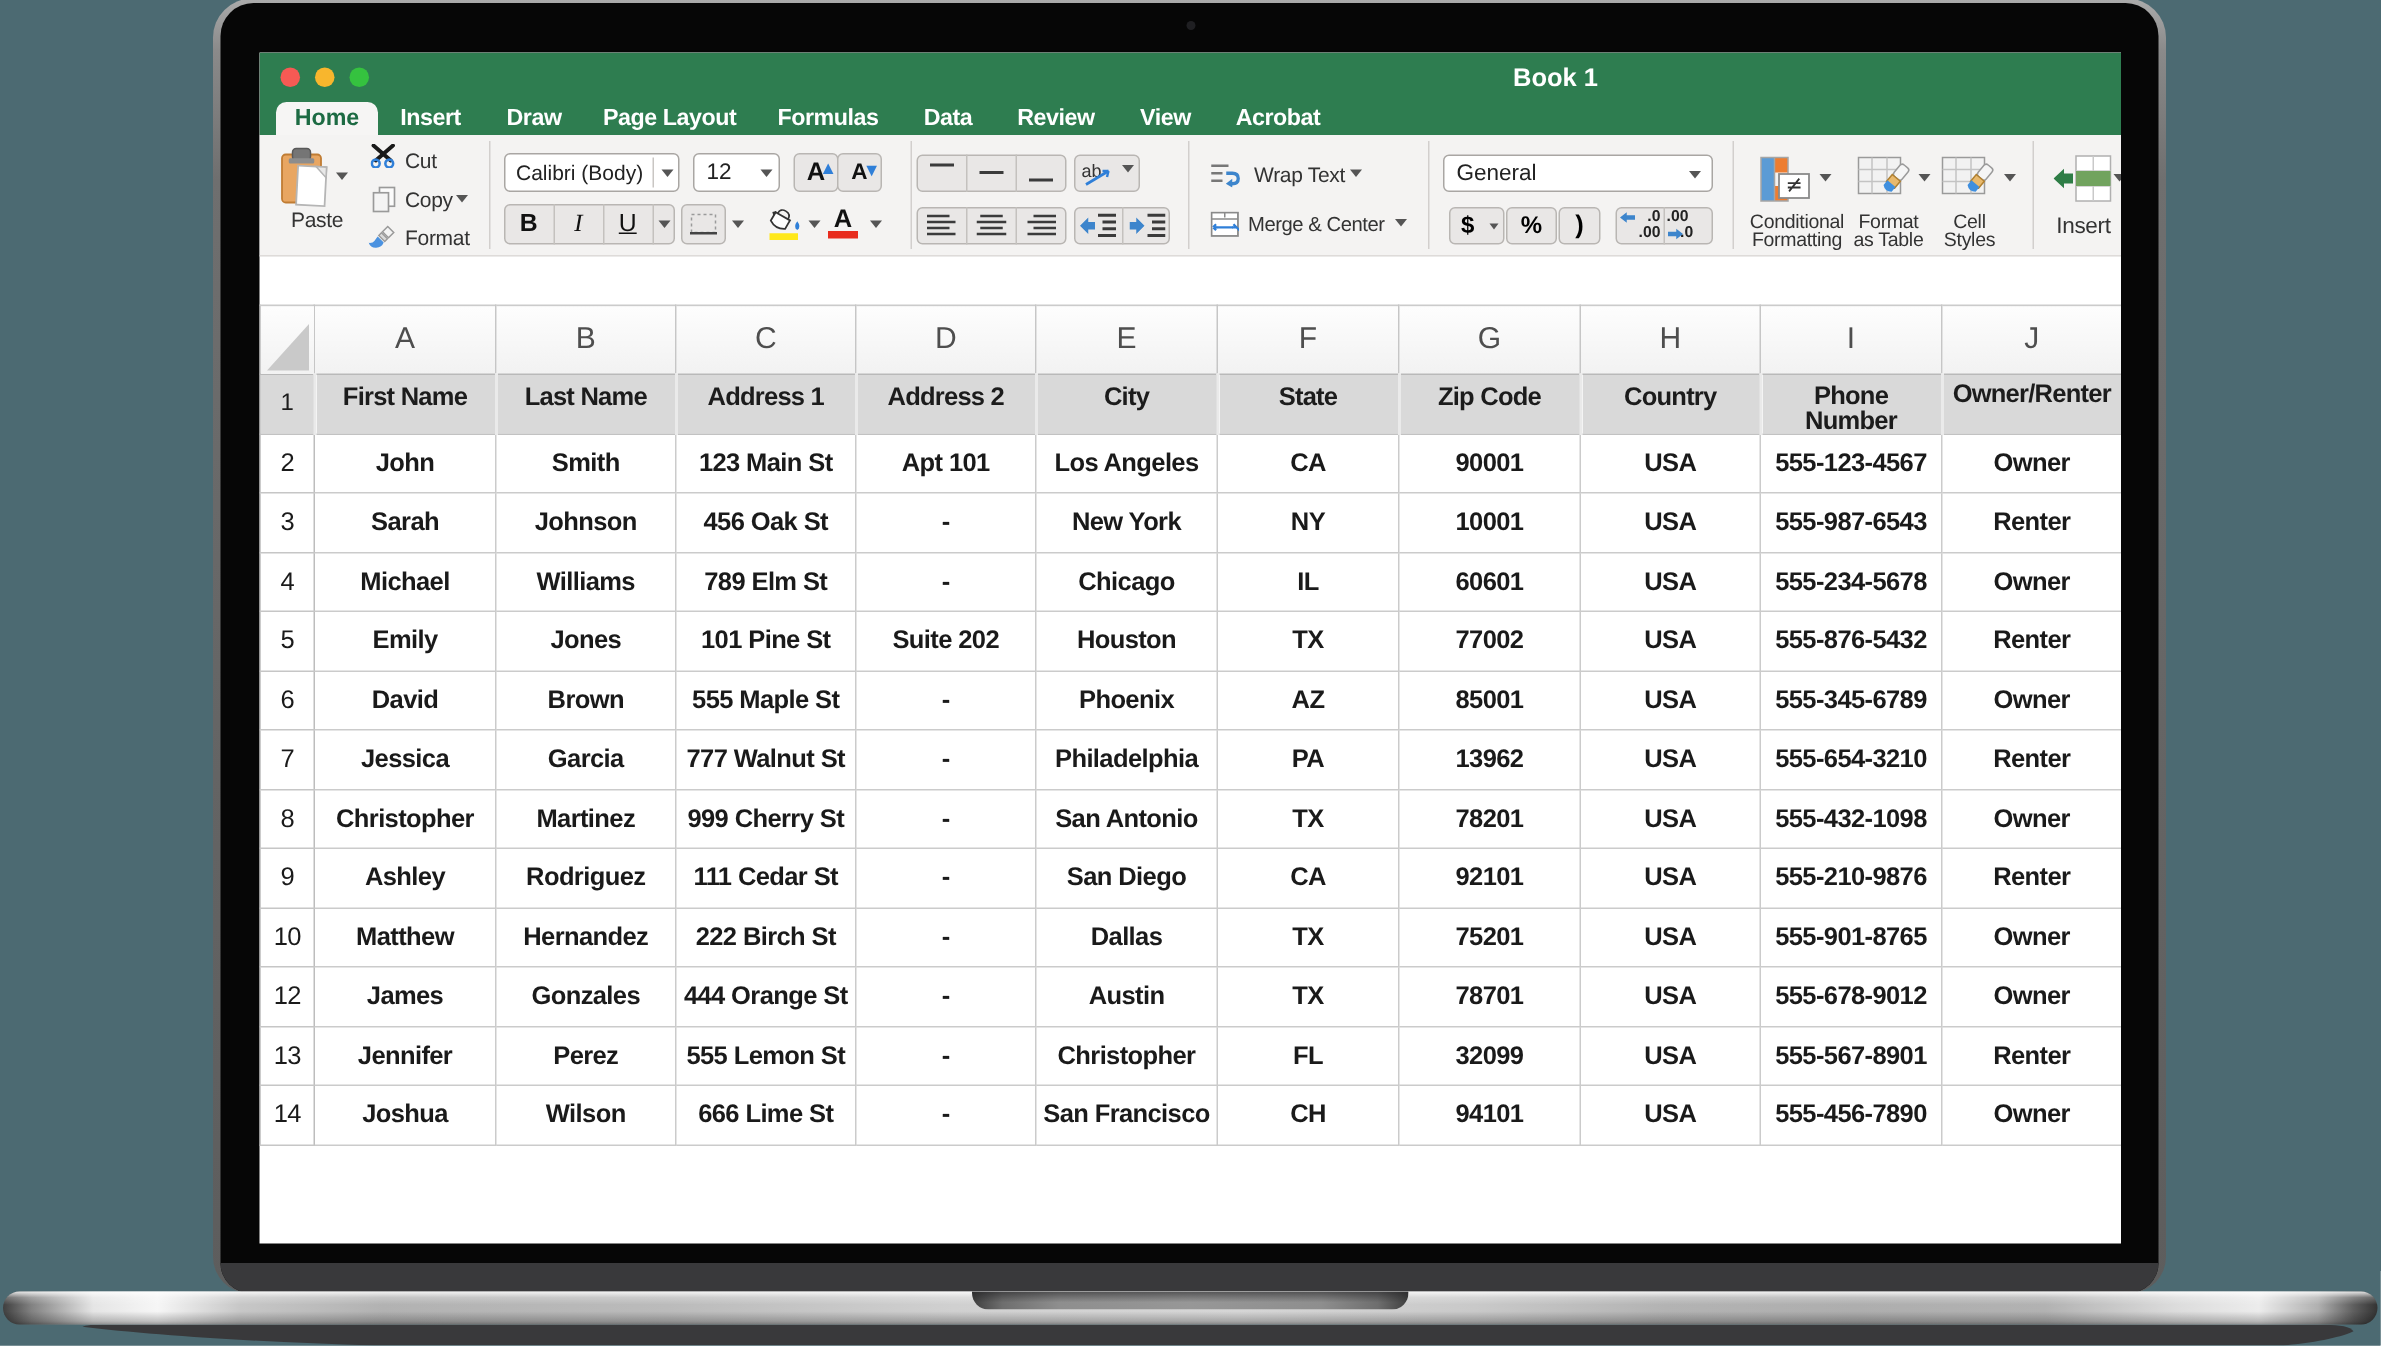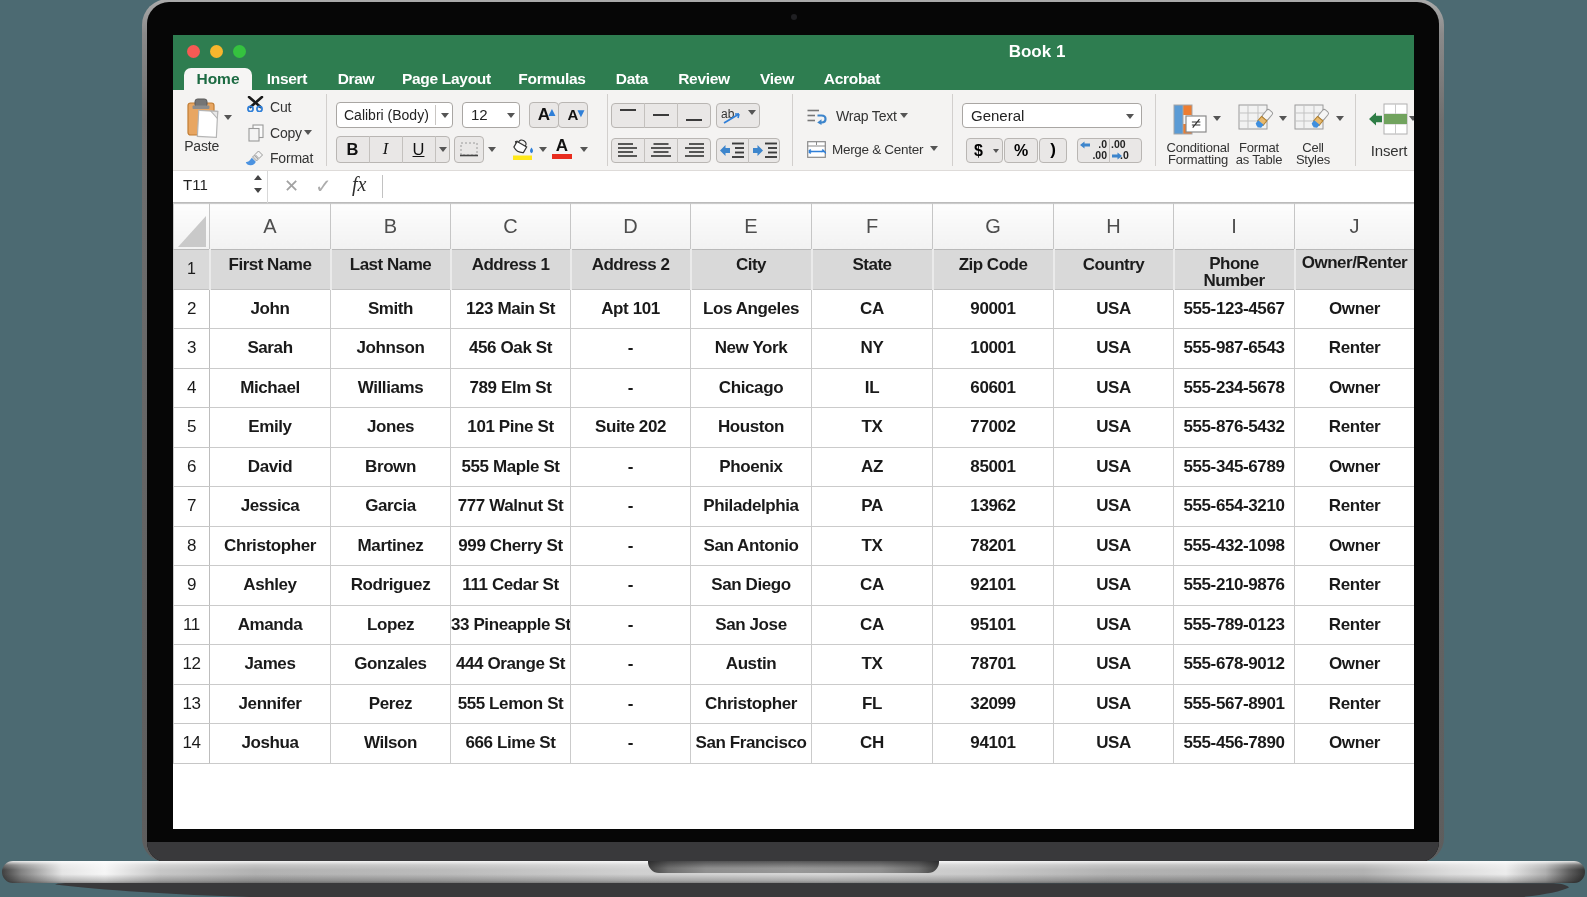--- a/index.html
+++ b/index.html
@@ -77,21 +77,21 @@
     <svg class="abs" style="left:14px;top:8px" width="46" height="42" viewBox="0 0 46 42">
       <rect x="1" y="5" width="26" height="32" rx="2.5" fill="#e8a662" stroke="#c07c33" stroke-width="1.2"></rect>
       <rect x="8" y="1" width="12" height="8" rx="2.5" fill="#757575" stroke="#595959" stroke-width="1"></rect>
       <rect x="5.5" y="7.5" width="17" height="3.5" rx="1" fill="#8d8d8d"></rect>
       <g transform="rotate(3 22 27)">
           <rect x="11" y="13" width="19" height="26" fill="#fff" stroke="#b5b5b5" stroke-width="1.2"></rect>
       <path d="M23 13 l7 0 0 7 z" fill="#e8e8e8" stroke="#b5b5b5" stroke-width="1"></path>
         </g>
     </svg>
     <div class="dar" style="left:51px;top:25px"></div>
-    <div class="rlabel" style="left:0;top:48px;width:46px;text-align:right">Paste</div>
+    <div class="rlabel" style="left:21px;top:48px;width:46px;text-align:left">Paste</div>
 
     <svg class="abs" style="left:74px;top:6px" width="17" height="16" viewBox="0 0 17 16">
       <path d="M2 1 L13.5 11" stroke="#1a1a1a" stroke-width="2.6" stroke-linecap="round"></path>
       <path d="M15 1 L3.5 11" stroke="#1a1a1a" stroke-width="2.6" stroke-linecap="round"></path>
       <circle cx="3.5" cy="13" r="2.6" fill="none" stroke="#2f7fd8" stroke-width="1.7"></circle>
       <circle cx="12.5" cy="13" r="2.6" fill="none" stroke="#2f7fd8" stroke-width="1.7"></circle>
     </svg>
     <div class="rlabel" style="left:97px;top:9px">Cut</div>
     <svg class="abs" style="left:75px;top:34px" width="16" height="18" viewBox="0 0 16 18">
       <rect x="5" y="1" width="10" height="12.5" fill="#fbfbfb" stroke="#9a9a9a" stroke-width="1.1"></rect>
@@ -311,34 +311,20 @@
       <g stroke="#c9c9c9">
           <line x1="15" y1="12" x2="38" y2="12"></line>
           <line x1="15" y1="22" x2="38" y2="22"></line>
           <line x1="26.5" y1="2" x2="26.5" y2="32"></line>
         </g>
       <rect x="15" y="12" width="23" height="10" fill="#71a35e"></rect>
       <path d="M0 17 L7 10.5 L7 13.7 L13 13.7 L13 20.3 L7 20.3 L7 23.5 Z" fill="#2e7d46"></path>
     </svg>
     <div class="rlabel" style="left:1196px;top:52px;width:40px;text-align:center;font-size:15px">Insert</div>
     <div class="dar" style="left:1236px;top:26px;border-left-width:4.7px;border-right-width:4.7px;border-top-width:5.5px"></div>
-  </div>
-  <div id="fbar">
-    <div class="abs" style="left:10px;top:5px;font-size:15px;color:#222">T11</div>
-    <div class="abs" style="left:81px;top:4px;width:9px;height:10px">
-      <div style="width:0;height:0;border-left:4.5px solid transparent;border-right:4.5px solid transparent;border-bottom:5px solid #444"></div>
-    </div>
-    <div class="abs" style="left:81px;top:17px;width:9px;height:10px">
-      <div style="width:0;height:0;border-left:4.5px solid transparent;border-right:4.5px solid transparent;border-top:5px solid #444"></div>
-    </div>
-    <div class="abs" style="left:94px;top:0;width:1px;height:32px;background:#d8d8d8"></div>
-    <div class="abs" style="left:111px;top:4px;font-size:18px;color:#a2a2a2">✕</div>
-    <div class="abs" style="left:142px;top:3px;font-size:20px;color:#adadad">✓</div>
-    <div class="abs" style="left:179px;top:2px;font-size:20px;color:#2e2e2e;font-family:'Liberation Serif',serif"><i>fx</i></div>
-    <div class="abs" style="left:209px;top:4px;width:1px;height:23px;background:#c2c2c2"></div>
   </div>
   <table id="grid">
     <colgroup>
         <col style="width:36px">
         <col style="width:121px">
         <col style="width:120px">
         <col style="width:120px">
         <col style="width:120px">
         <col style="width:121px">
         <col style="width:121px">
@@ -474,31 +460,31 @@
           <td>111 Cedar St</td>
           <td>-</td>
           <td>San Diego</td>
           <td>CA</td>
           <td>92101</td>
           <td>USA</td>
           <td>555-210-9876</td>
           <td>Renter</td>
         </tr>
     <tr class="dr">
-          <td class="rh">11</td>
-          <td>Amanda</td>
-          <td>Lopez</td>
-          <td>33 Pineapple St</td>
-          <td>-</td>
-          <td>San Jose</td>
-          <td>CA</td>
-          <td>95101</td>
-          <td>USA</td>
-          <td>555-789-0123</td>
-          <td>Renter</td>
+          <td class="rh">10</td>
+          <td>Matthew</td>
+          <td>Hernandez</td>
+          <td>222 Birch St</td>
+          <td>-</td>
+          <td>Dallas</td>
+          <td>TX</td>
+          <td>75201</td>
+          <td>USA</td>
+          <td>555-901-8765</td>
+          <td>Owner</td>
         </tr>
     <tr class="dr">
           <td class="rh">12</td>
           <td>James</td>
           <td>Gonzales</td>
           <td>444 Orange St</td>
           <td>-</td>
           <td>Austin</td>
           <td>TX</td>
           <td>78701</td>

